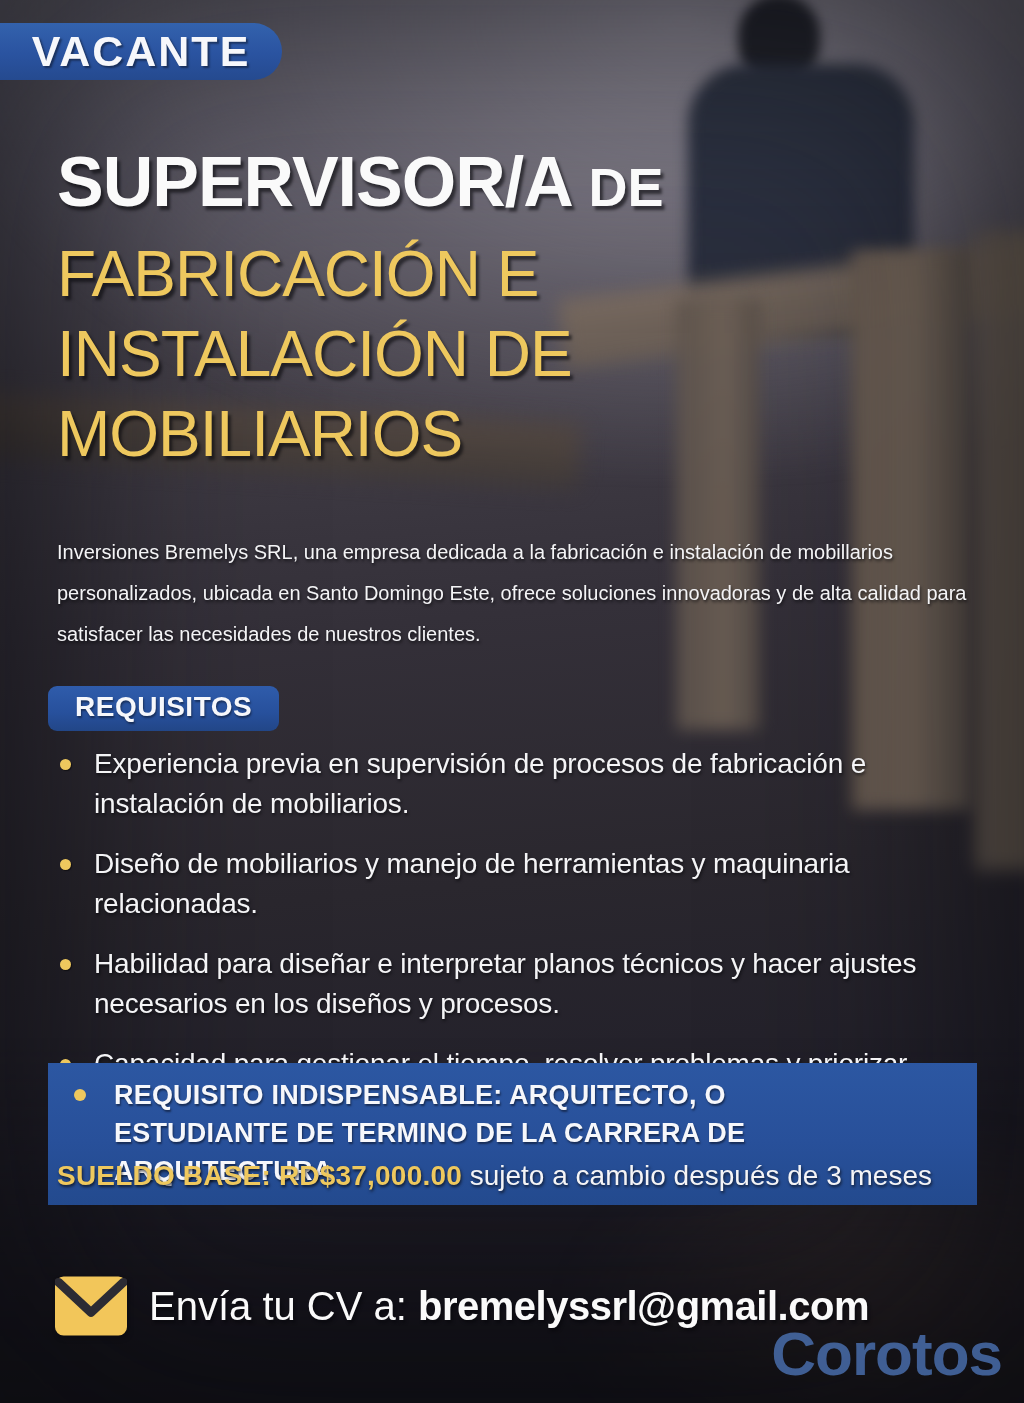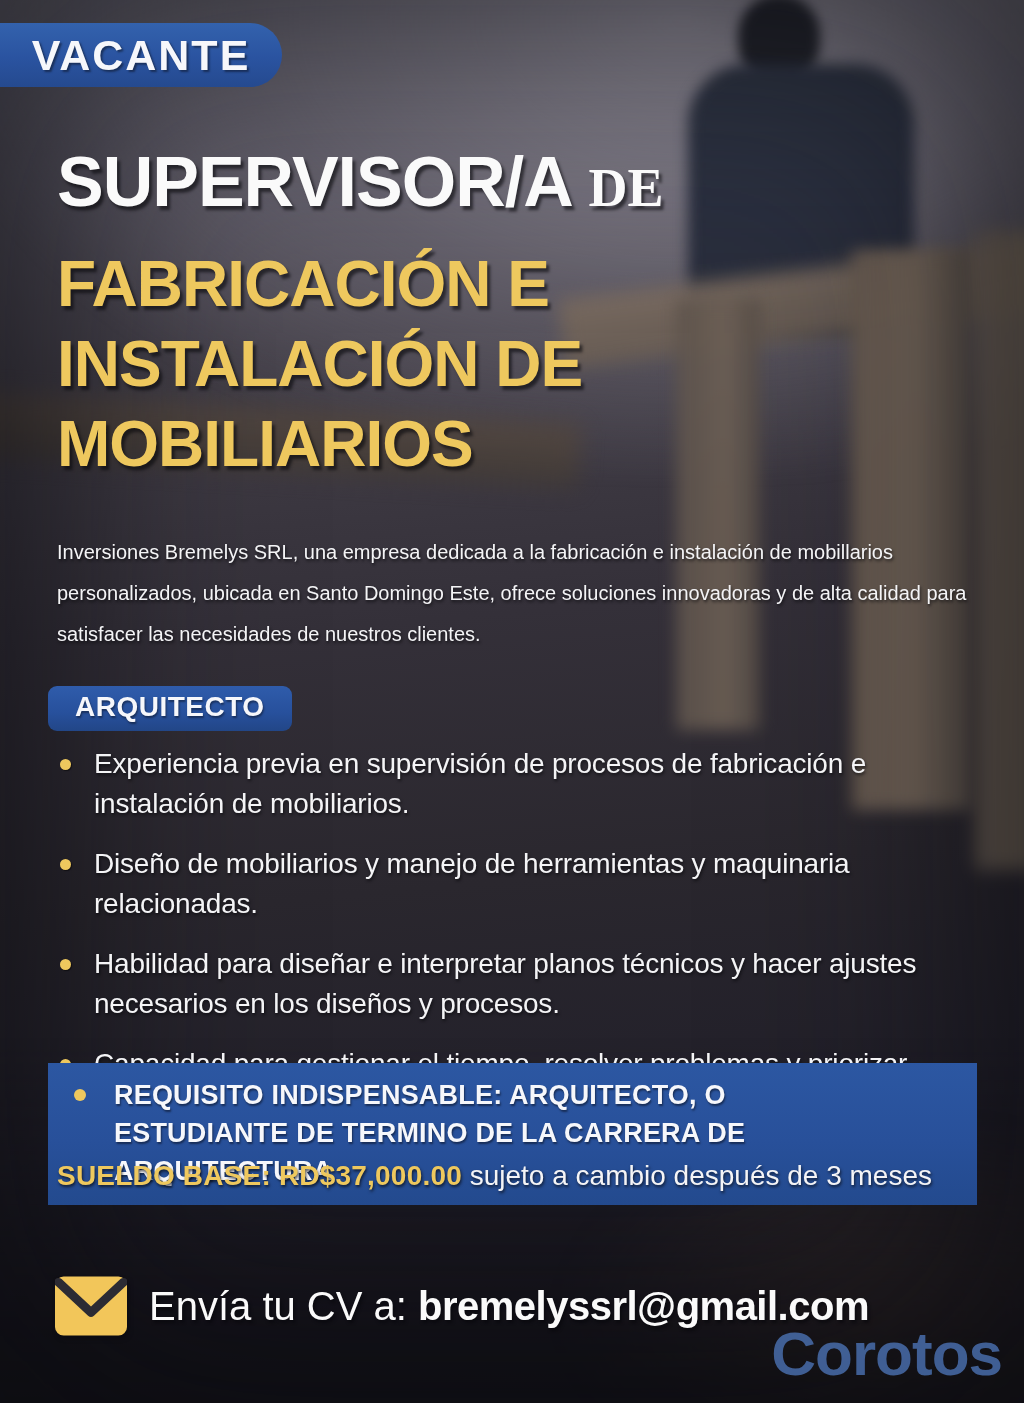--- a/index.html
+++ b/index.html
@@ -28,36 +28,36 @@
     background:linear-gradient(90deg,#75685c,#84755f); filter:blur(9px); opacity:.8;}
   .bg-bench{left:-40px; top:408px; width:620px; height:64px; transform:rotate(3deg);
     background:linear-gradient(180deg,#56493f,#413a35); filter:blur(11px); opacity:.8;}
   .bg-floor-warm{left:560px; top:1120px; width:560px; height:320px;
     background:radial-gradient(ellipse at 60% 60%, rgba(92,72,58,.55), rgba(50,42,40,0) 70%); filter:blur(16px);}
   .bg-bottom-dark{left:-40px; top:1040px; width:1120px; height:420px;
     background:linear-gradient(180deg, rgba(20,19,25,0) 0%, rgba(18,17,23,.55) 55%, rgba(14,13,18,.8) 100%); filter:blur(4px);}
   .bg-vignette{inset:0; box-shadow:inset 0 0 220px 70px rgba(10,10,15,.65);}
   
   .badge{
-    position:absolute; top:23px; left:0; width:282px; height:64px;
+    position:absolute; top:23px; left:0; width:282px; height:57px;
     background:linear-gradient(180deg,#3362ad 0%,#2a53a0 55%,#254a8f 100%);
     border-radius:0 36px 36px 0;
     display:flex; align-items:center; justify-content:center;
     font-size:43px; font-weight:700; letter-spacing:2px; color:#f6f7fb;
     text-shadow:2px 2px 2px rgba(10,15,30,.5);
   }
   .title-white{
     position:absolute; top:142px; left:57px;
     font-size:70px; font-weight:700; color:#fafafa; letter-spacing:-1px;
     text-shadow:3px 4px 3px rgba(8,8,12,.6); white-space:nowrap;
   }
-  .title-white .suffix{font-size:54px; letter-spacing:0;font-family:Liberation Serif, serif;}
+  .title-white .suffix{font-size:54px; letter-spacing:0;}
   .title-yellow{
-    position:absolute; top:244px; left:57px;
-    font-size:64px; font-weight:700; line-height:80px; letter-spacing:-1px;
+    position:absolute; top:234px; left:57px;
+    font-size:64px; font-weight:400; line-height:80px; letter-spacing:-1px;
     color:#eec85e; text-shadow:3px 4px 3px rgba(8,8,12,.6);
   }
   .intro{
     position:absolute; top:512px; left:57px; width:915px;
     font-size:20px; line-height:41px; font-weight:400; color:#f4f4f6;
     text-shadow:1px 2px 3px rgba(8,8,12,.7);
   }
   .req-badge{
     position:absolute; top:686px; left:48px;
     background:linear-gradient(180deg,#2f5cab 0%,#27509c 60%,#224687 100%);
@@ -133,21 +133,21 @@
   <div class="title-white"><span>SUPERVISOR/A </span><span class="suffix">DE</span></div>
   <div class="title-yellow">
     <div>FABRICACIÓN E</div>
     <div>INSTALACIÓN DE</div>
     <div>MOBILIARIOS</div>
   </div>
 
   <p class="intro">Inversiones Bremelys SRL, una empresa dedicada a la fabricación e instalación de mobillarios personalizados, ubicada en Santo Domingo Este, ofrece soluciones innovadoras y de alta calidad para satisfacer las necesidades de nuestros clientes.</p>
 
   <div class="req-badge">
-    <span>ARQUITECTO</span>
+    <span>REQUISITOS</span>
   </div>
   <div class="bullets">
     <div class="bullet">Experiencia previa en supervisión de procesos de fabricación e instalación de mobiliarios.</div>
     <div class="bullet">Diseño de mobiliarios y manejo de herramientas y maquinaria relacionadas.</div>
     <div class="bullet">Habilidad para diseñar e interpretar planos técnicos y hacer ajustes necesarios en los diseños y procesos.</div>
     <div class="bullet">Capacidad para gestionar el tiempo, resolver problemas y priorizar tareas en función de los plazos.</div>
   </div>
 
   <div class="banner">
     <span class="banner-dot"></span>

